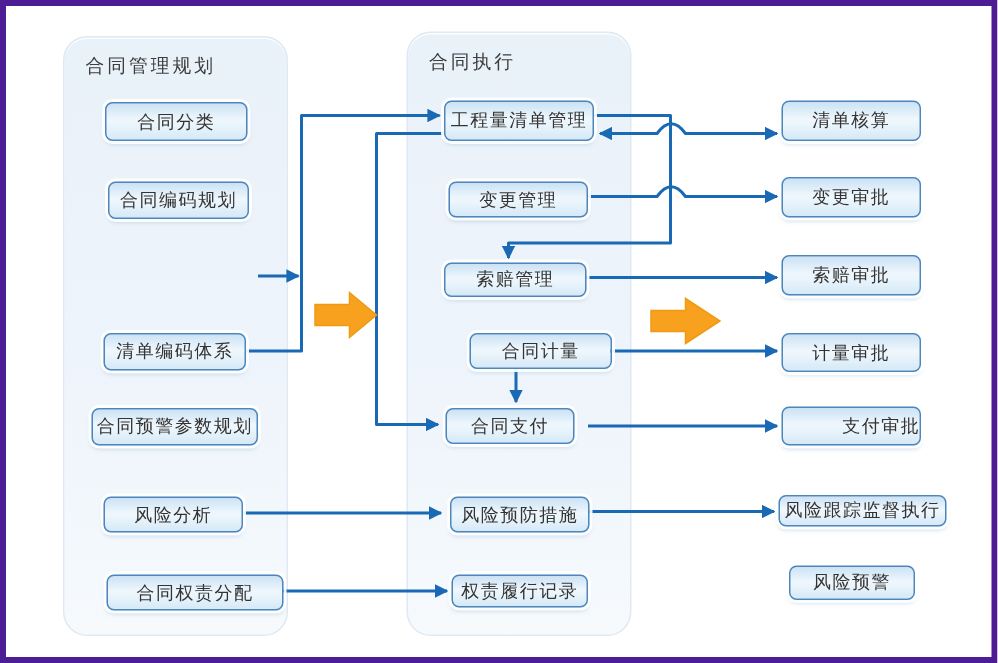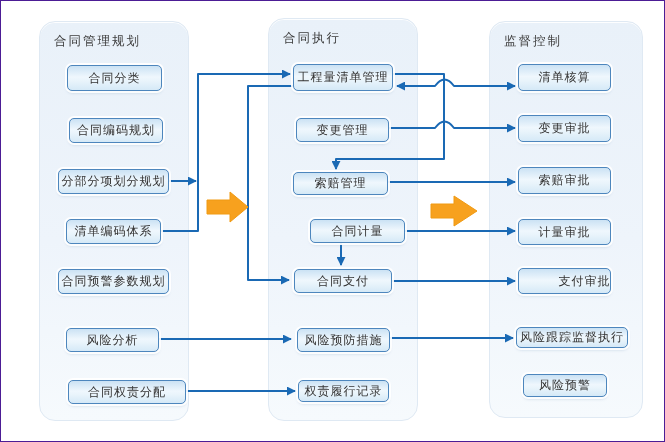--- a/index.html
+++ b/index.html
@@ -1,19 +1,19 @@
 <!DOCTYPE html>
 <html><head>
 <meta charset="utf-8">
 <style>
   html,body{margin:0;padding:0;background:#fff;}
   .canvas{
     position:relative;width:665px;height:442px;background:#fff;
     font-family:"DejaVu Sans","Liberation Sans",sans-serif;
-    border:1px solid #4c1d95;box-sizing:border-box;overflow:hidden;
+    border:4px solid #4c1d95;box-sizing:border-box;overflow:hidden;
   }
   .panel{
     position:absolute;border-radius:16px;
     background:linear-gradient(180deg,#e9f1f9 0%,#eef4fb 55%,#f6fafd 100%);
     border:1px solid #dfe9f3;
     box-shadow:inset 0 1px 0 rgba(255,255,255,.9);
   }
   .panel-title{
     position:absolute;top:11px;left:14px;
     font-size:12.5px;color:#3d3d3d;letter-spacing:2px;white-space:nowrap;
@@ -34,23 +34,20 @@
 <body>
 
 <div class="canvas">
 
   <div class="panel" style="left:38px;top:20px;width:148px;height:398px;">
     <span class="panel-title">合同管理规划</span>
   </div>
   <div class="panel" style="left:267px;top:17px;width:148px;height:401px;">
     <span class="panel-title">合同执行</span>
   </div>
-  <div class="panel" style="left:488px;top:20px;width:152px;height:395px;">
-    <span class="panel-title">监督控制</span>
-  </div>
 
   <svg class="wires" width="665" height="442" viewBox="0 0 665 442">
     <defs>
       <marker id="arr" viewBox="0 0 10 10" refX="9" refY="5" markerWidth="4.5" markerHeight="4.5" orient="auto-start-reverse">
         <path d="M0,0 L10,5 L0,10 z" fill="#1a69b4"></path>
       </marker>
     </defs>
 
     <path class="wire" d="M160,230 H197 V73 H289" marker-end="url(#arr)"></path>
     <path class="wire" d="M168,180 H195" marker-end="url(#arr)"></path>
@@ -65,31 +62,30 @@
     <path class="wire" d="M158,338 H290" marker-end="url(#arr)"></path>
     <path class="wire" d="M389,337 H512" marker-end="url(#arr)"></path>
     <path class="wire" d="M162,390 H294" marker-end="url(#arr)"></path>
 
     <polygon class="stage-arrow" points="206,199 229,199 229,191 247,206 229,221 229,213 206,213"></polygon>
     <polygon class="stage-arrow" points="430,203 453,203 453,195 476,210 453,225 453,217 430,217"></polygon>
   </svg>
 
   <div class="node" style="left:66px;top:64px;width:95px;height:26px;">合同分类</div>
   <div class="node" style="left:68px;top:117px;width:94px;height:25px;">合同编码规划</div>
-  <div class="node" style="left:57px;top:168px;width:111px;height:25px;">分部分项划分规划</div>
   <div class="node" style="left:65px;top:218px;width:95px;height:25px;">清单编码体系</div>
   <div class="node" style="left:57px;top:268px;width:111px;height:25px;">合同预警参数规划</div>
   <div class="node" style="left:65px;top:327px;width:93px;height:24px;">风险分析</div>
   <div class="node" style="left:67px;top:379px;width:118px;height:24px;">合同权责分配</div>
 
   <div class="node" style="left:292px;top:63px;width:100px;height:27px;">工程量清单管理</div>
   <div class="node" style="left:295px;top:117px;width:93px;height:24px;">变更管理</div>
   <div class="node" style="left:292px;top:171px;width:95px;height:23px;">索赔管理</div>
   <div class="node" style="left:293px;top:218px;width:95px;height:24px;margin-left:16px;">合同计量</div>
-  <div class="node" style="left:293px;top:268px;width:98px;height:24px;">合同支付</div>
+  <div class="node" style="left:293px;top:268px;width:86px;height:24px;">合同支付</div>
   <div class="node" style="left:296px;top:327px;width:93px;height:24px;">风险预防措施</div>
   <div class="node" style="left:297px;top:379px;width:91px;height:22px;">权责履行记录</div>
 
   <div class="node" style="left:517px;top:63px;width:93px;height:27px;">清单核算</div>
   <div class="node" style="left:517px;top:114px;width:93px;height:27px;">变更审批</div>
   <div class="node" style="left:517px;top:166px;width:93px;height:27px;">索赔审批</div>
   <div class="node" style="left:517px;top:218px;width:93px;height:26px;">计量审批</div>
   <div class="node" style="left:517px;top:267px;width:93px;height:26px;padding-left:40px;">支付审批</div>
   <div class="node" style="left:515px;top:326px;width:112px;height:21px;">风险跟踪监督执行</div>
   <div class="node" style="left:522px;top:373px;width:84px;height:23px;">风险预警</div>

